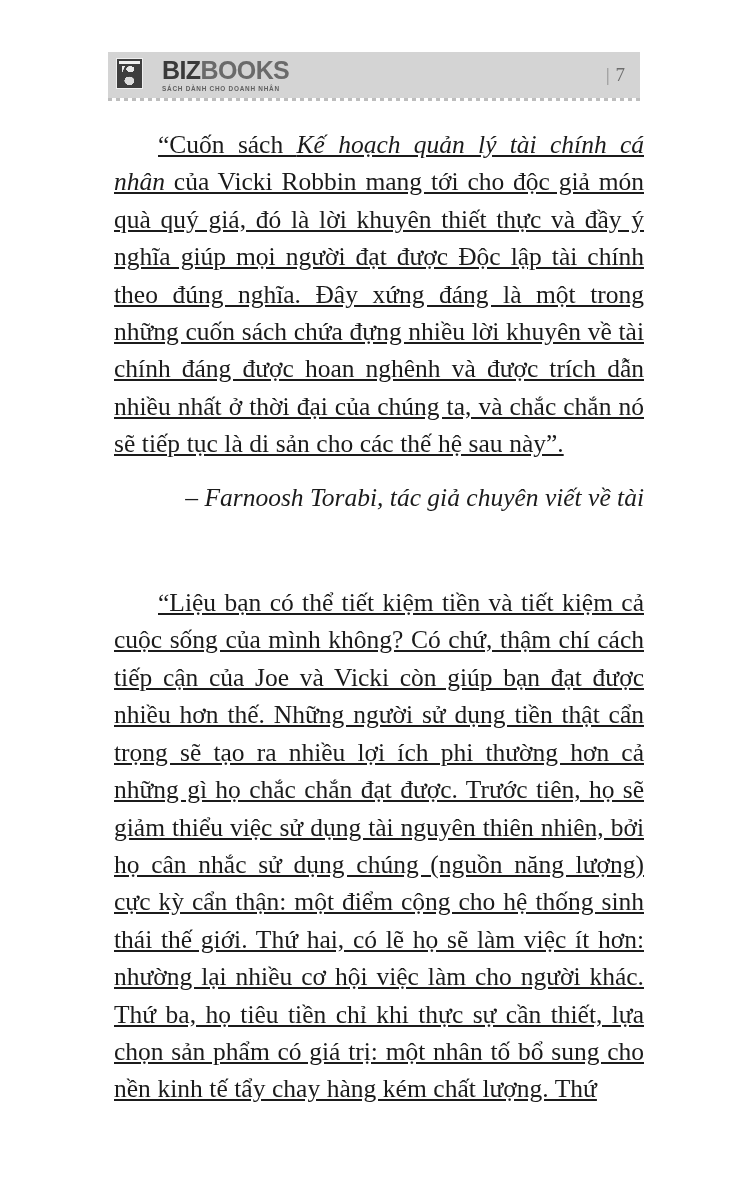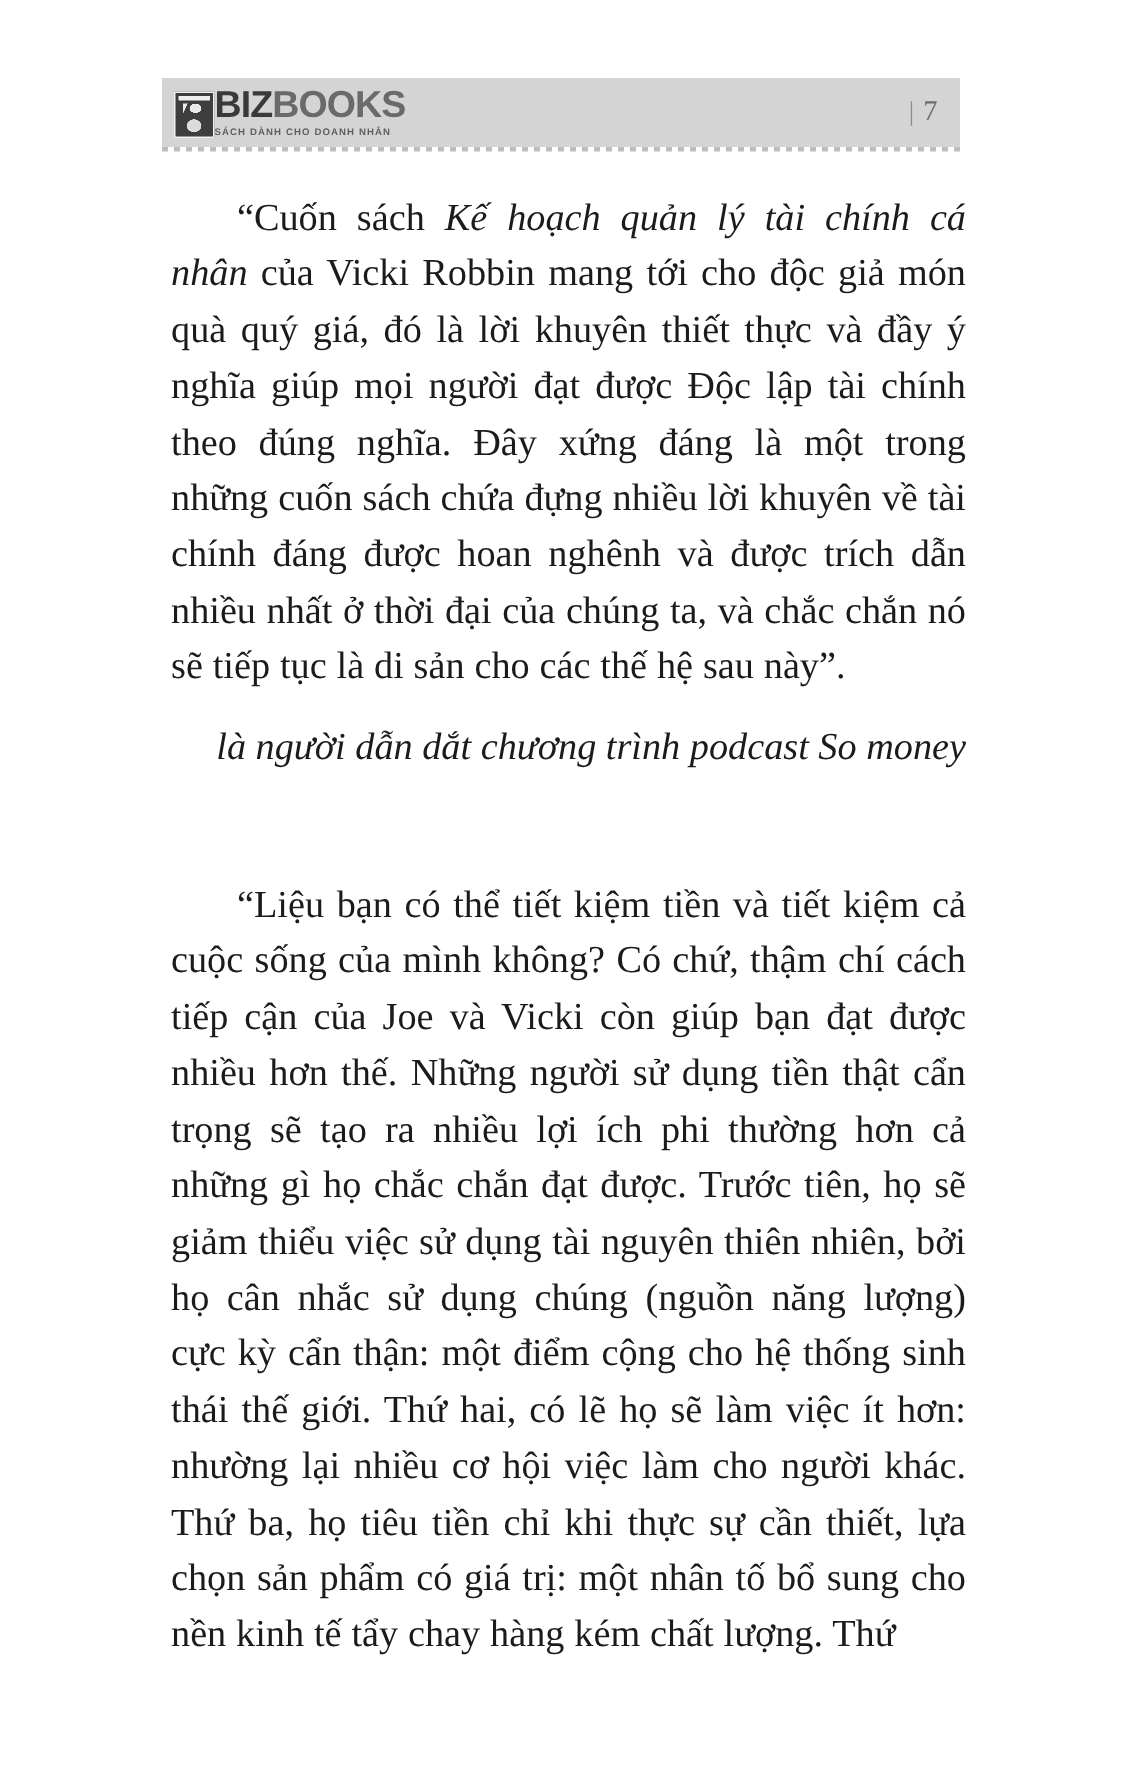--- a/index.html
+++ b/index.html
@@ -39,22 +39,22 @@
     height: 3px;
     background-image: repeating-linear-gradient(
       to right,
       #bdbdbd 0px, #bdbdbd 4px,
       rgba(255,255,255,0) 4px, rgba(255,255,255,0) 8px
     );
   }
 
   .brand {
     display: flex;
-    align-items: flex-end;
-    gap: 0;
+    align-items: flex-start;
+    gap: 19px;
   }
 
   .brand-mark {
     width: 27px;
     height: 31px;
     position: relative;
     flex: 0 0 auto;
   }
   .brand-mark .mark-frame {
     position: absolute;
@@ -133,20 +133,21 @@
 
   p.para {
     margin: 0;
     font-size: 25.5px;
     line-height: 37.4px;
     text-align: justify;
     text-justify: inter-word;
     text-indent: 44px;
     hyphens: none;
     word-spacing: 0.2px;
+    text-decoration: underline;
   }
   p.para .title-italic {
     font-style: italic;
   }
 
   .attribution {
     margin: 0;
     padding-top: 16px;
     font-size: 25.5px;
     line-height: 37.4px;
@@ -183,20 +184,20 @@
     <span>7</span>
   </div>
 
 </div>
 
 <div class="content">
 
   <p class="para"><span>“Cuốn sách </span><span class="title-italic">Kế hoạch quản lý tài chính cá nhân</span><span> của Vicki Robbin mang tới cho độc giả món quà quý giá, đó là lời khuyên thiết thực và đầy ý nghĩa giúp mọi người đạt được Độc lập tài chính theo đúng nghĩa. Đây xứng đáng là một trong những cuốn sách chứa đựng nhiều lời khuyên về tài chính đáng được hoan nghênh và được trích dẫn nhiều nhất ở thời đại của chúng ta, và chắc chắn nó sẽ tiếp tục là di sản cho các thế hệ sau này”.</span></p>
 
   <div class="attribution">
-    <span class="attr-line">là người dẫn dắt chương trình podcast So money</span>
+    <span class="attr-line">– Farnoosh Torabi, tác giả chuyên viết về tài</span>
   </div>
 
   <div class="para-gap"></div>
 
   <p class="para">“Liệu bạn có thể tiết kiệm tiền và tiết kiệm cả cuộc sống của mình không? Có chứ, thậm chí cách tiếp cận của Joe và Vicki còn giúp bạn đạt được nhiều hơn thế. Những người sử dụng tiền thật cẩn trọng sẽ tạo ra nhiều lợi ích phi thường hơn cả những gì họ chắc chắn đạt được. Trước tiên, họ sẽ giảm thiểu việc sử dụng tài nguyên thiên nhiên, bởi họ cân nhắc sử dụng chúng (nguồn năng lượng) cực kỳ cẩn thận: một điểm cộng cho hệ thống sinh thái thế giới. Thứ hai, có lẽ họ sẽ làm việc ít hơn: nhường lại nhiều cơ hội việc làm cho người khác. Thứ ba, họ tiêu tiền chỉ khi thực sự cần thiết, lựa chọn sản phẩm có giá trị: một nhân tố bổ sung cho nền kinh tế tẩy chay hàng kém chất lượng. Thứ</p>
 
 </div>
 
 </body></html>

